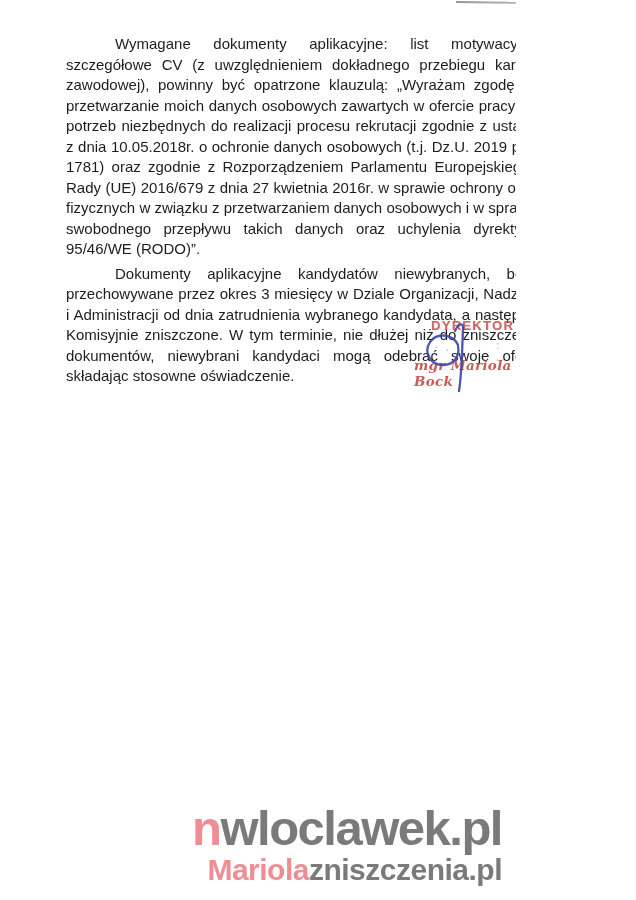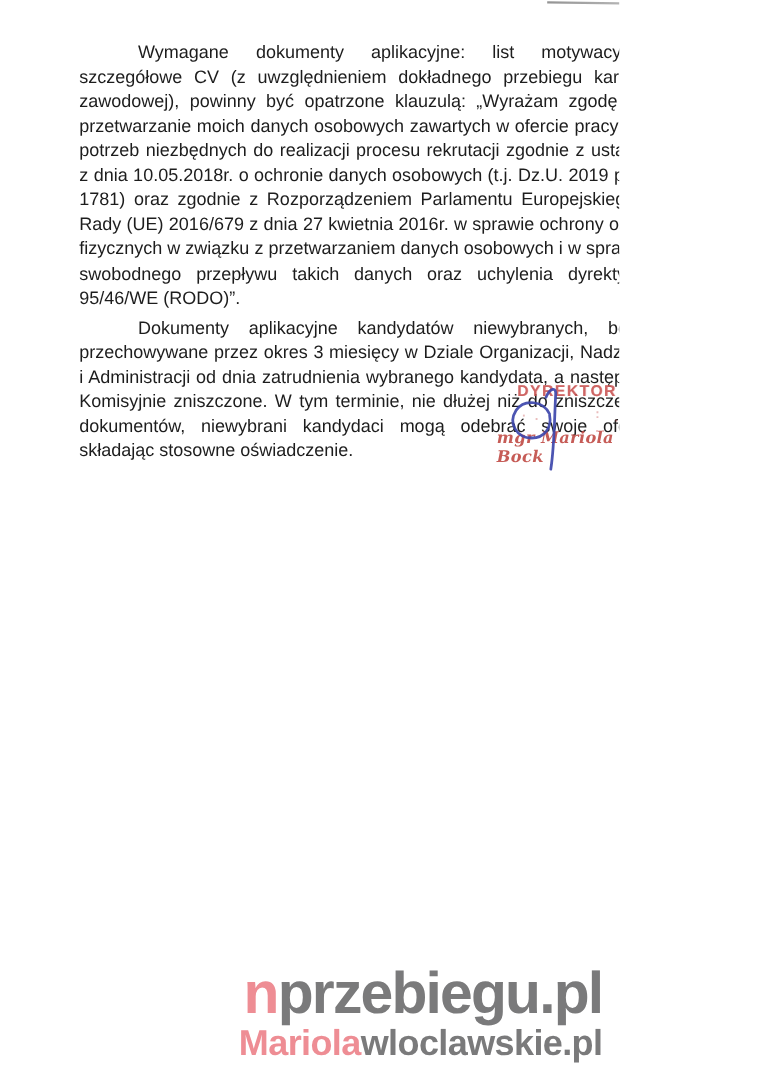--- a/index.html
+++ b/index.html
@@ -138,20 +138,20 @@
   <span class="stamp-marks m-right">·:</span>
 
   <div class="stamp-name">mgr Mariola Bock</div>
 
   <svg class="signature-svg" viewBox="420 316 60 84" aria-hidden="true">
     <path d="M 458 345 C 453 334 437 332 430 342 C 423 353 431 365 443 365 C 454 365 460 356 458 346"></path>
     <path d="M 455 331 C 458 324 464 321 463 330 C 462 349 462 372 459 391"></path>
   </svg>
 
   <div class="wm-line1">
-    <span class="wm-pink">n</span><span>przebiegu.pl</span>
+    <span class="wm-pink">n</span><span>wloclawek.pl</span>
   </div>
 
   <div class="wm-line2">
-    <span class="wm-pink">Mariola</span><span>wloclawskie.pl</span>
+    <span class="wm-pink">Mariola</span><span>zniszczenia.pl</span>
   </div>
 
 </div>
 
 </body></html>

